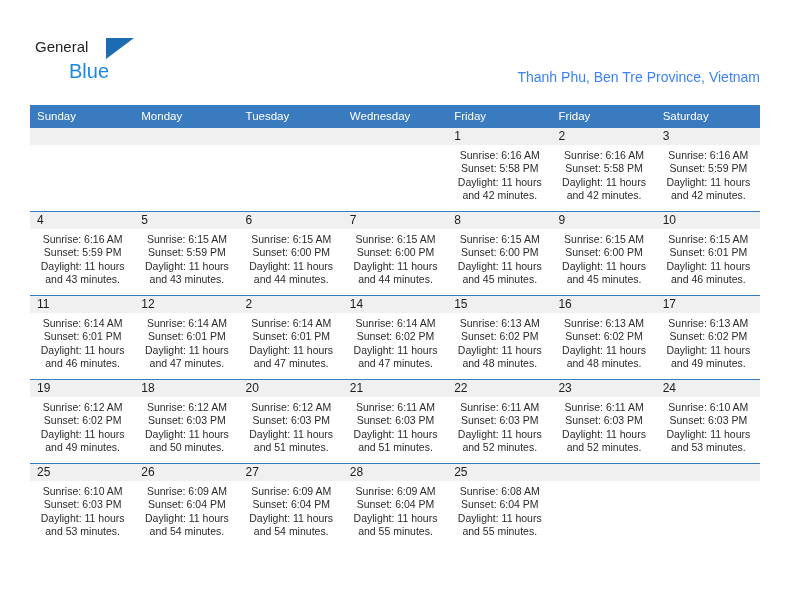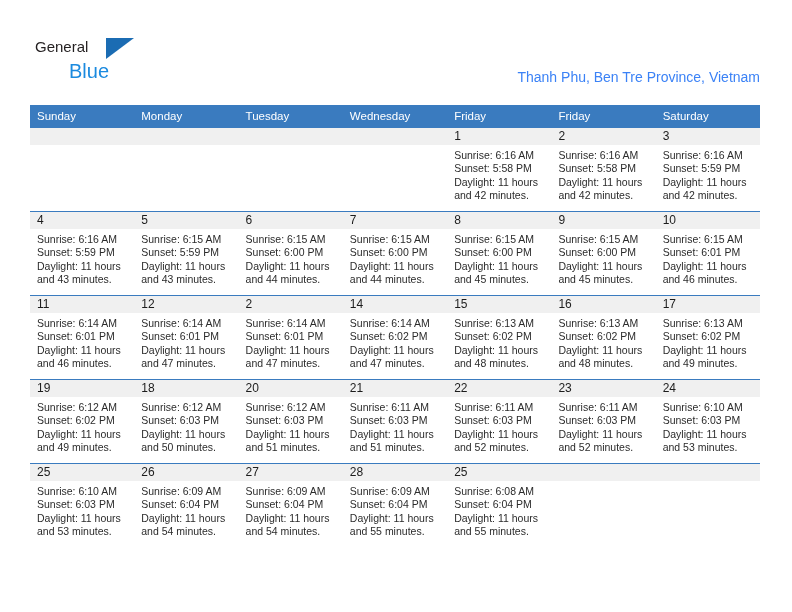--- a/index.html
+++ b/index.html
@@ -121,20 +121,21 @@
     color: #1c1c1c;
   }
   .day-empty .daynum-band {
     background: #f0f0f0;
   }
   .cell-body {
     padding: 4px 6px 0 7px;
     font-size: 10.5px;
     line-height: 13.4px;
     color: #2b2b2b;
+    text-align: center;
   }
   .cell-body div {
     white-space: nowrap;
   }
 </style>
 </head>
 <body>
 
 <div class="page">
 

